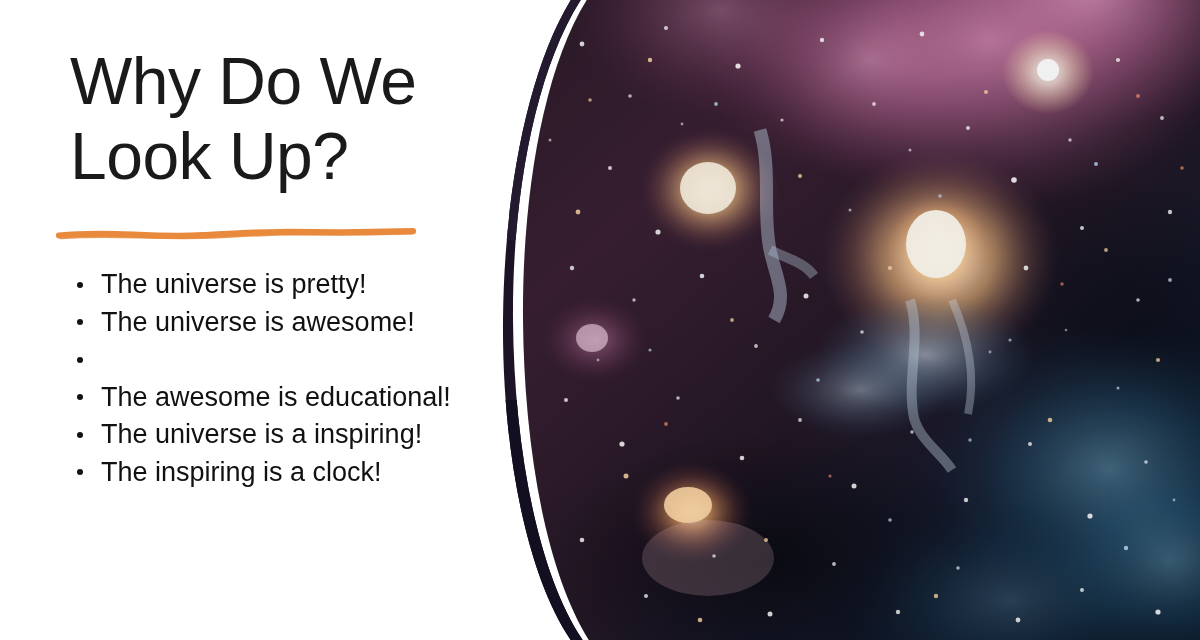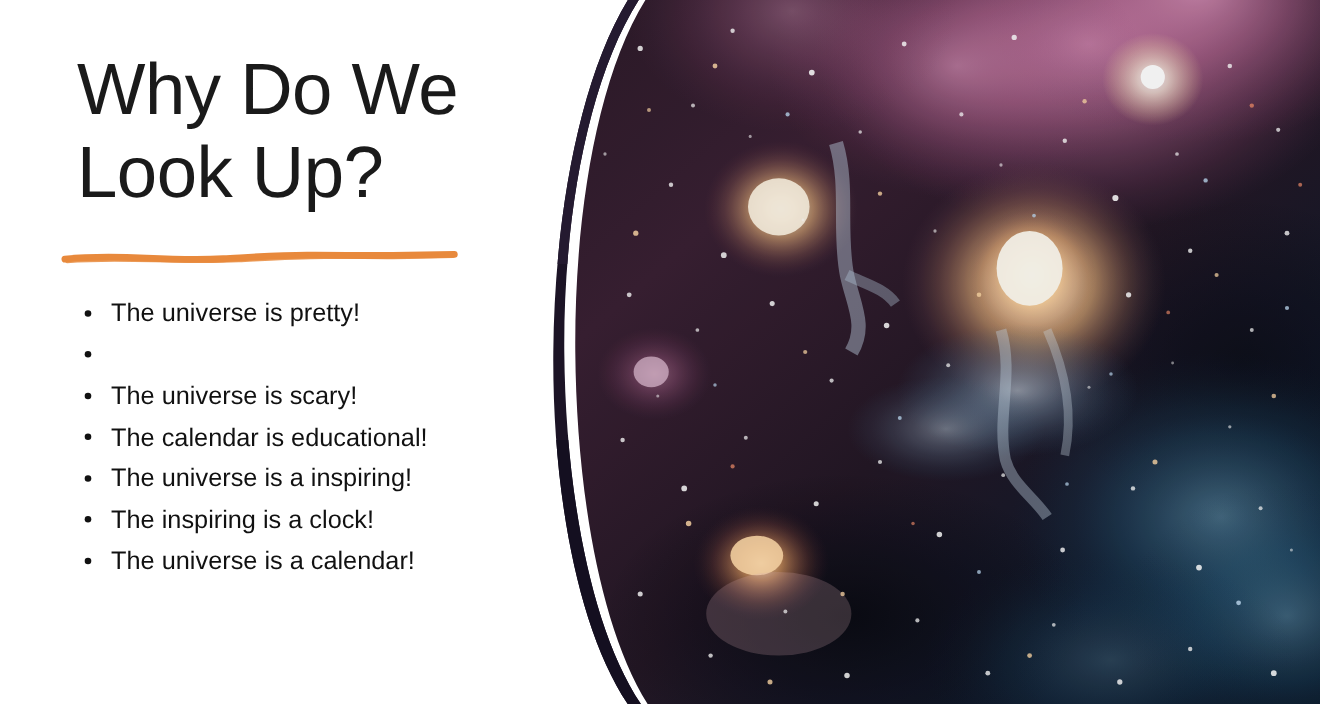--- a/index.html
+++ b/index.html
@@ -60,21 +60,21 @@
     top: 266px;
     width: 430px;
     margin: 0;
     padding: 0;
     list-style: none;
   }
   .bullet-item {
     position: relative;
     height: 37.5px;
     padding-left: 29px;
-    font-size: 23px;
+    font-size: 27px;
     line-height: 37.5px;
     color: #111111;
     white-space: nowrap;
   }
   .bullet-marker {
     position: absolute;
     left: 5px;
     top: 50%;
     width: 6px;
     height: 6px;
@@ -122,40 +122,36 @@
       </svg>
     </div>
 
     <ul id="bullet-list">
       <li class="bullet-item">
         <span class="bullet-marker"></span>
         <span>The universe is pretty!</span>
       </li>
       <li class="bullet-item">
         <span class="bullet-marker"></span>
-      </li>
-      <li class="bullet-item">
-        <span class="bullet-marker"></span>
-        <span>The universe is scary!</span>
-      </li>
-      <li class="bullet-item">
-        <span class="bullet-marker"></span>
-        <span>The calendar is educational!</span>
+        <span>The universe is awesome!</span>
+      </li>
+      <li class="bullet-item">
+        <span class="bullet-marker"></span>
+      </li>
+      <li class="bullet-item">
+        <span class="bullet-marker"></span>
+        <span>The awesome is educational!</span>
       </li>
       <li class="bullet-item">
         <span class="bullet-marker"></span>
         <span>The universe is a inspiring!</span>
       </li>
       <li class="bullet-item">
         <span class="bullet-marker"></span>
         <span>The inspiring is a clock!</span>
-      </li>
-      <li class="bullet-item">
-        <span class="bullet-marker"></span>
-        <span>The universe is a calendar!</span>
       </li>
     </ul>
 
   </div>
 
   <div id="image-panel">
     <svg viewBox="0 0 730 640" xmlns="http://www.w3.org/2000/svg" preserveAspectRatio="none">
       <defs>
 
         <clipPath id="mainCrop">

